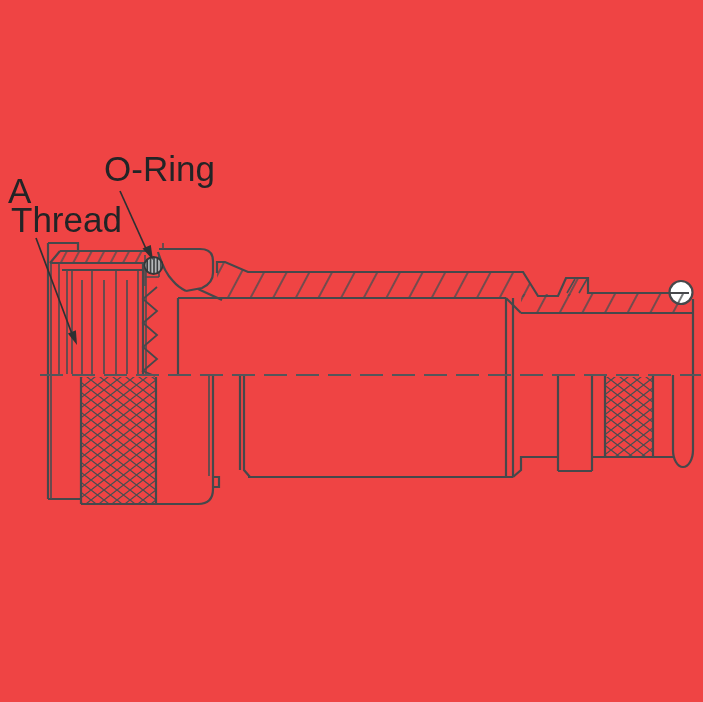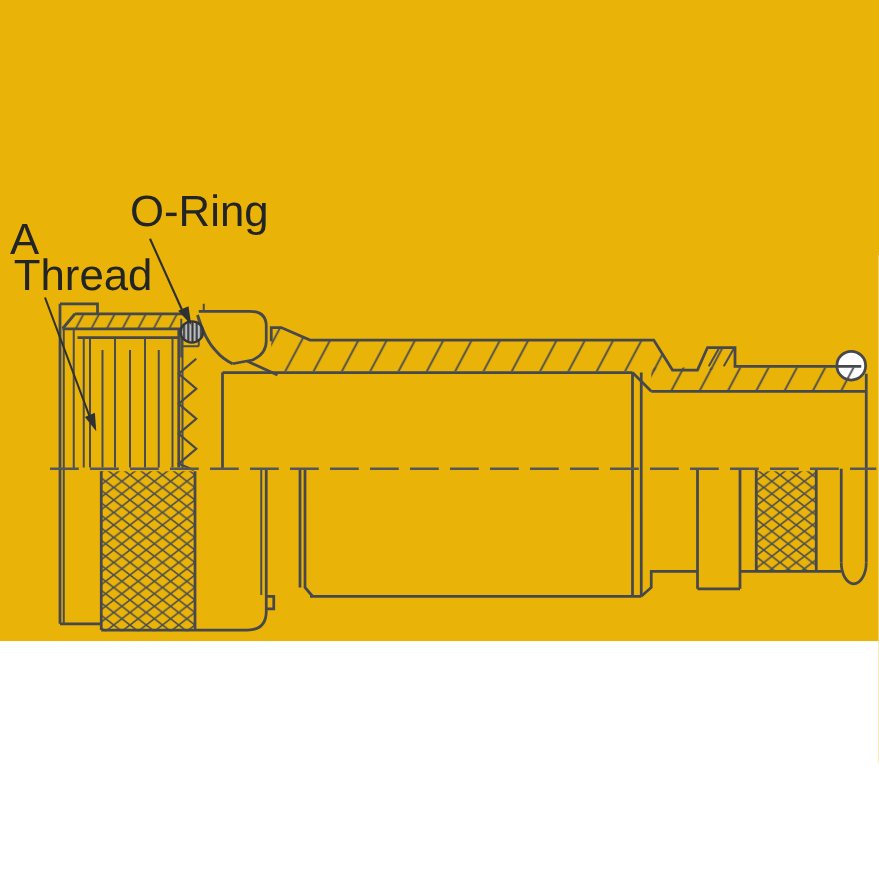--- a/index.html
+++ b/index.html
@@ -1,16 +1,16 @@
 <!DOCTYPE html>
 <html><head>
 <meta charset="utf-8">
 <style>
   html,body{margin:0;padding:0;background:#ffffff;}
-  .stage{position:relative;width:703px;height:513px;background:#eab308;overflow:hidden;
+  .stage{position:relative;width:703px;height:702px;background:#ef4444;overflow:hidden;
          font-family:"Liberation Sans", sans-serif;}
   svg{position:absolute;left:0;top:0;}
   text.callout{font-family:"Liberation Sans", sans-serif;font-size:35px;fill:#222426;}
 </style>
 </head>
 <body>
 
 <div class="stage">
 <svg width="703" height="702" viewBox="0 0 703 702">
   <defs>

